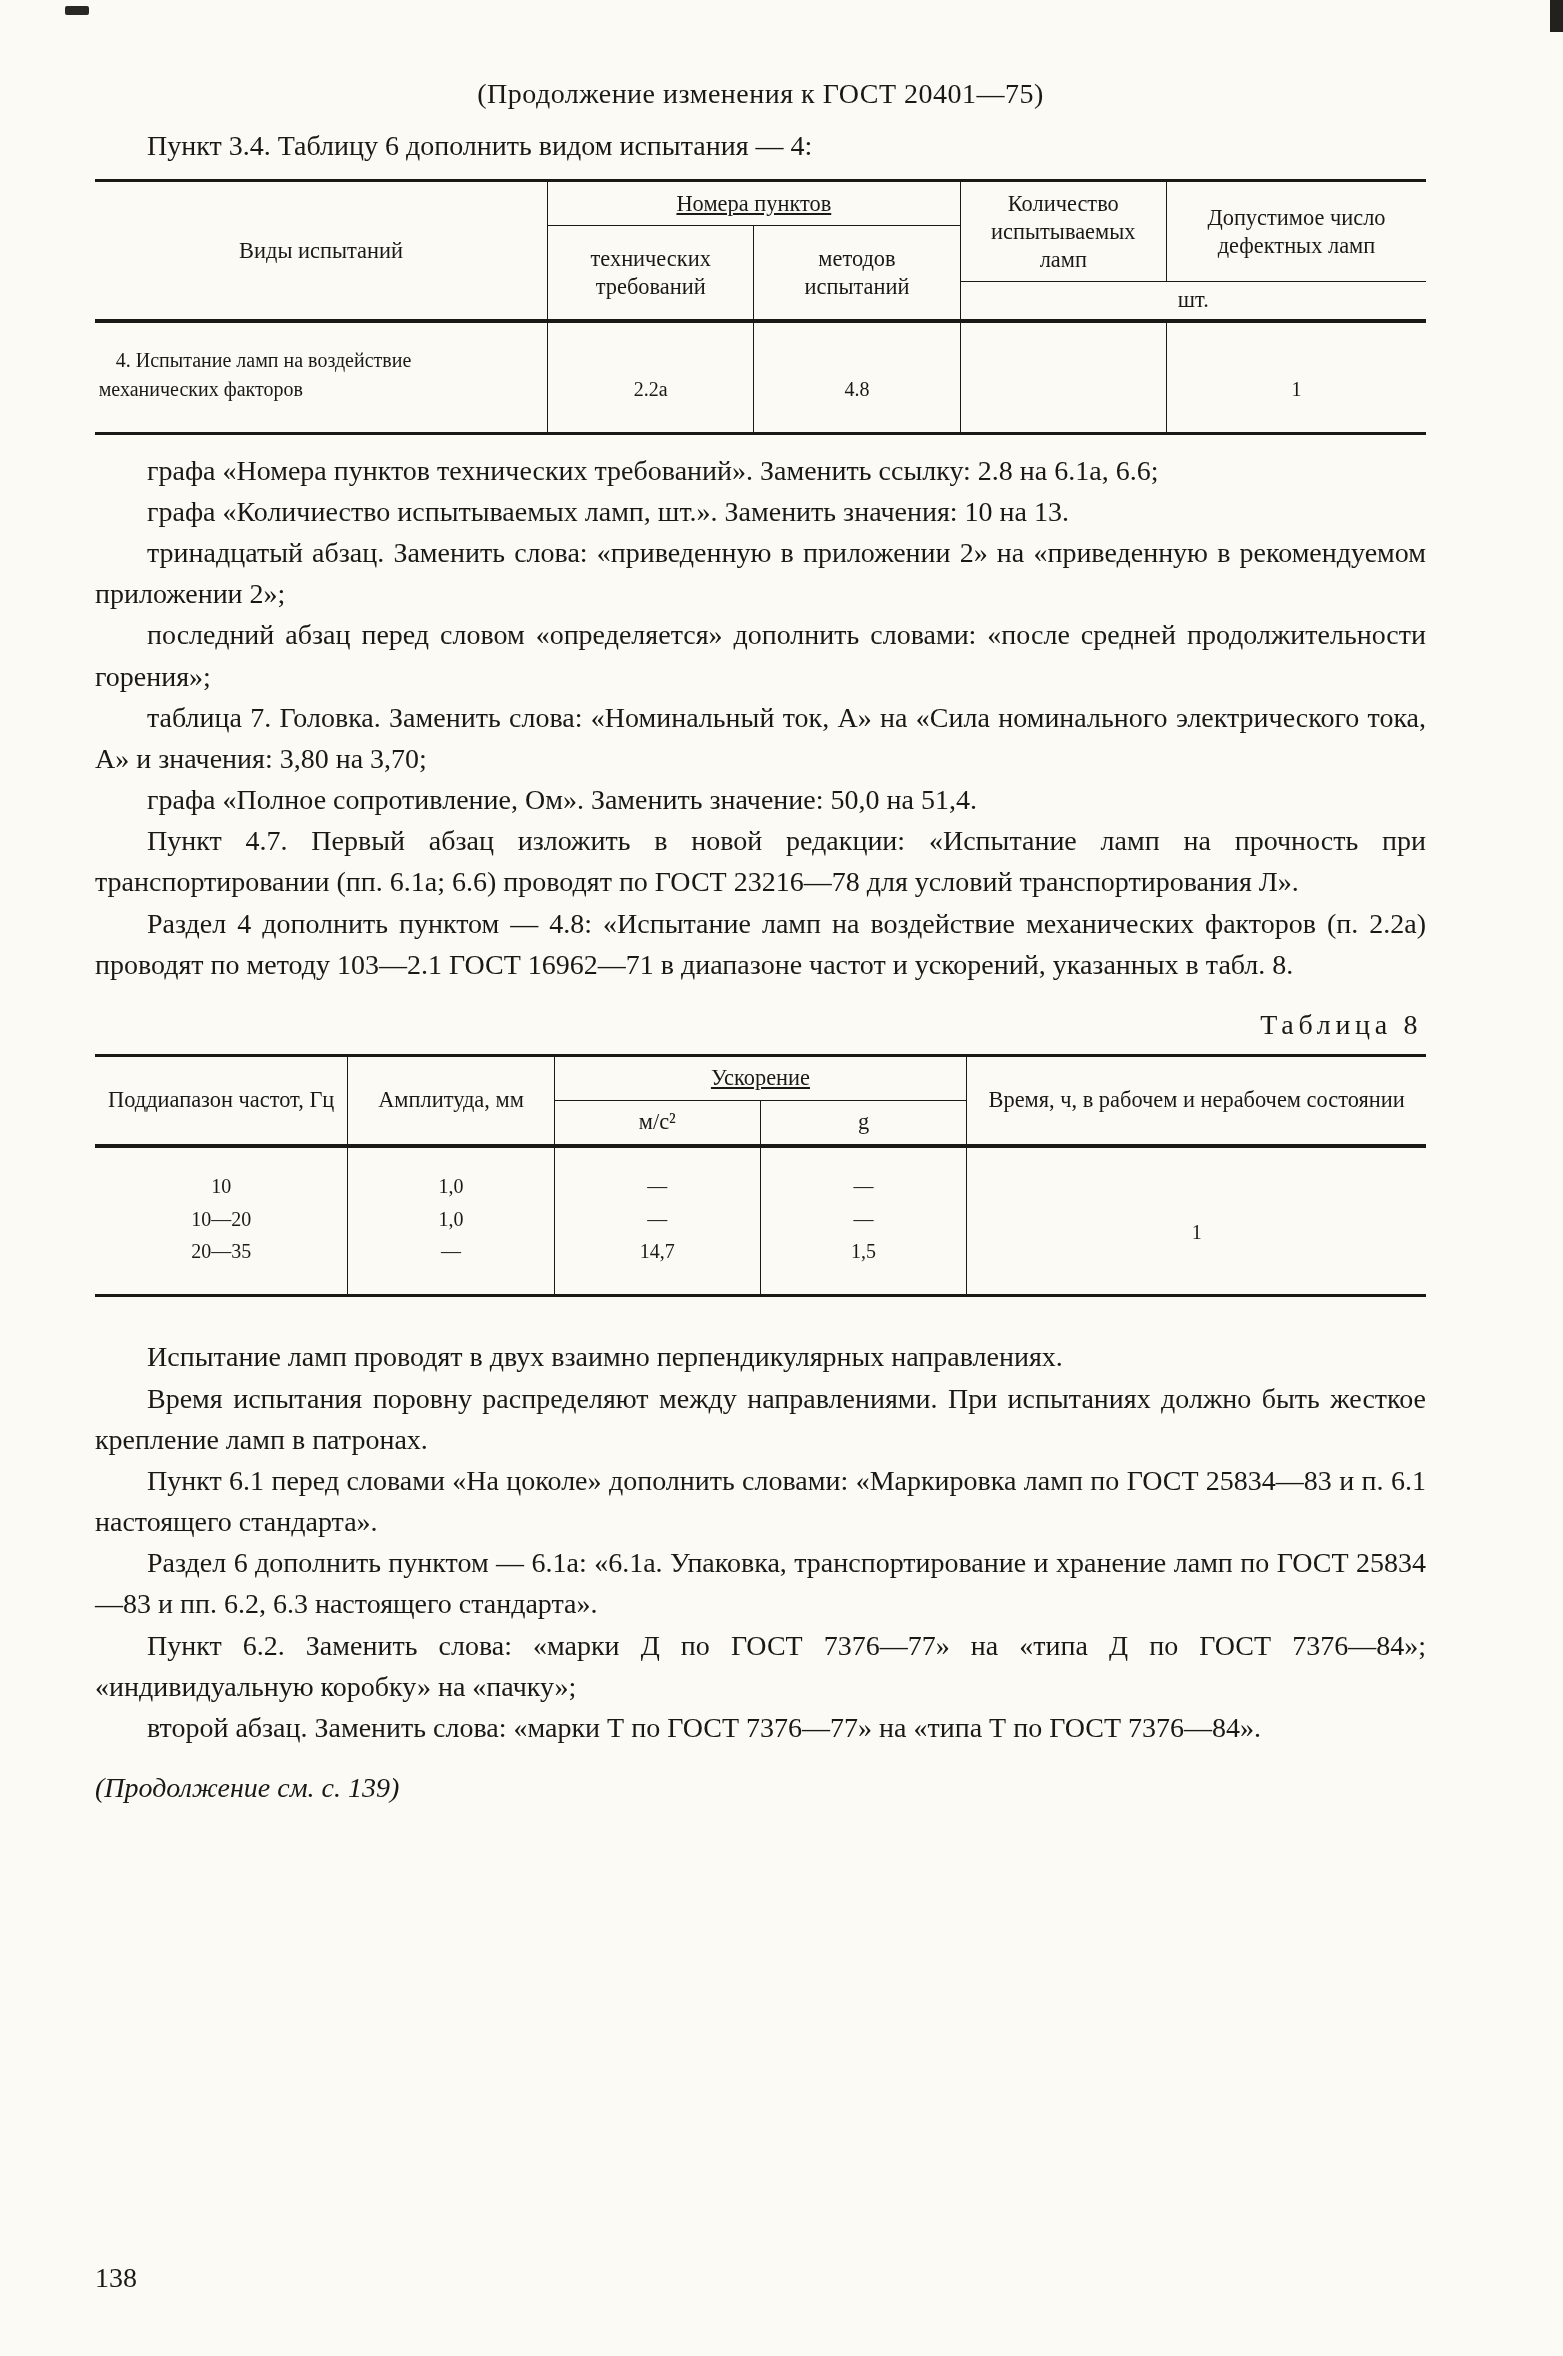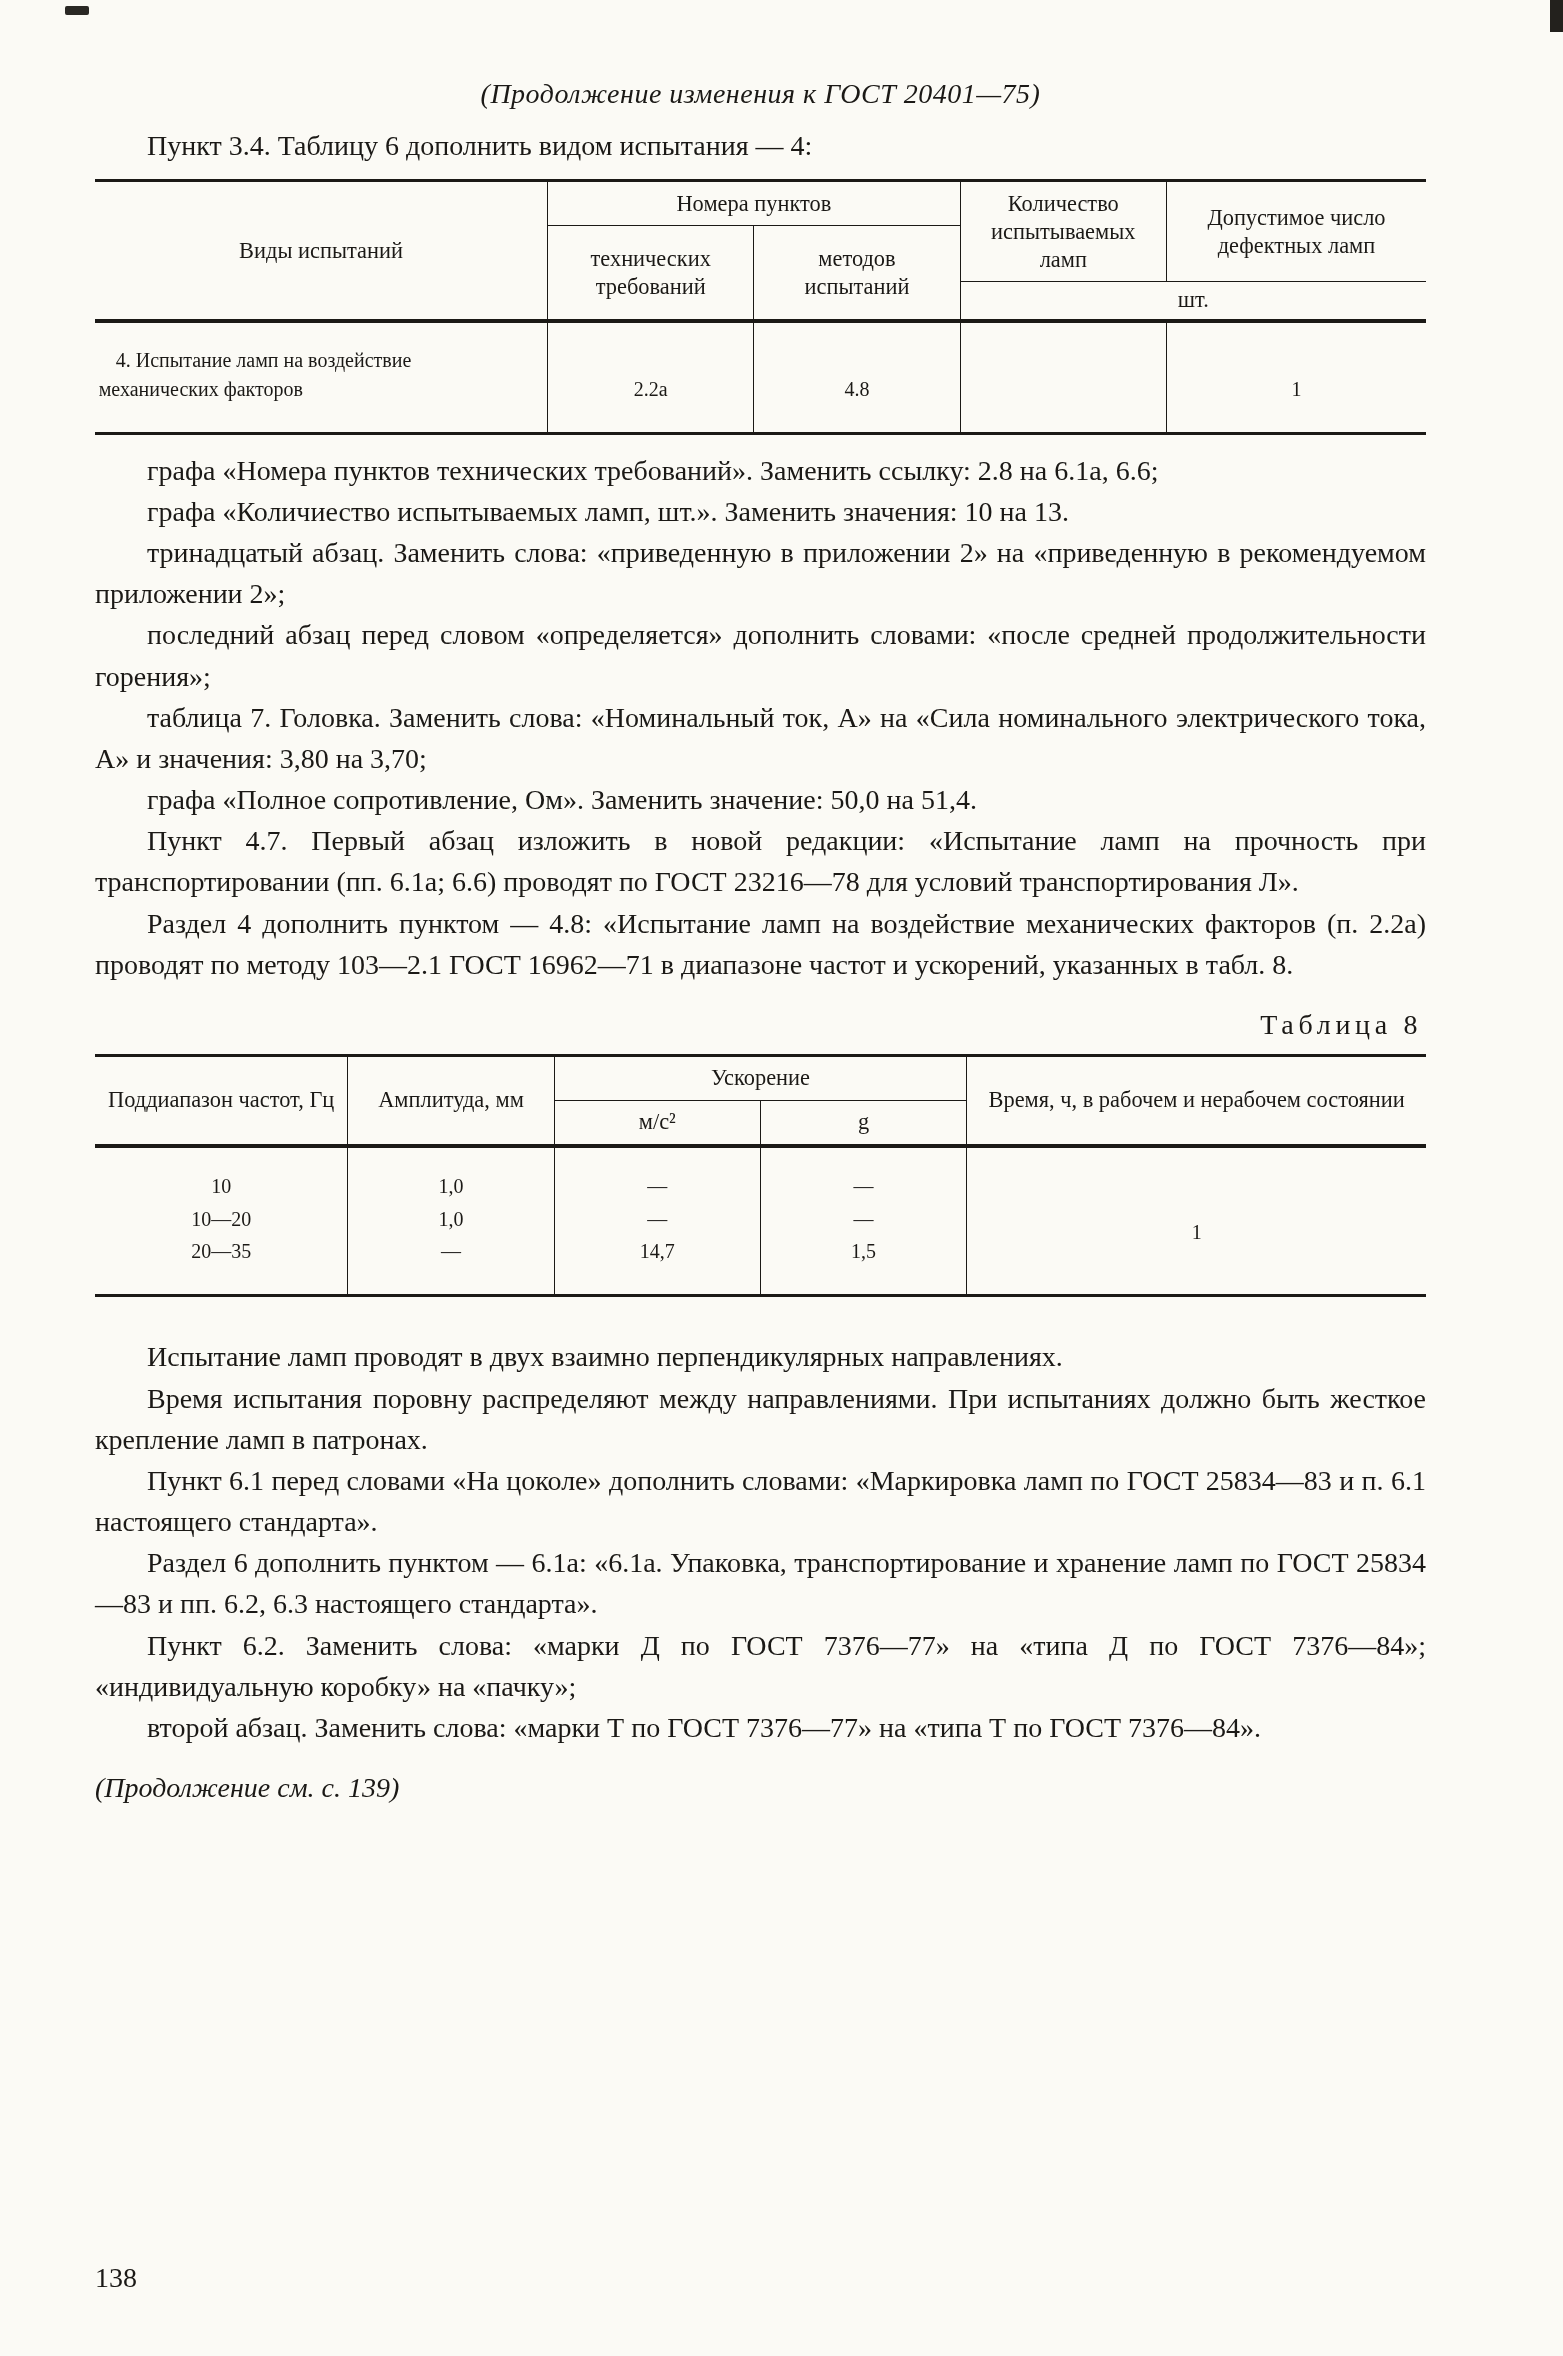--- a/index.html
+++ b/index.html
@@ -12,21 +12,20 @@
     color:#1b1916;
     font-family:"Liberation Serif", serif;
     padding:78px 137px 0 95px;
     overflow:hidden;
   }
   .scan-mark-tl { position:absolute; left:65px; top:5.6px; width:24px; height:9.3px; background:#2a2824; border-radius:1.9px; }
   .scan-mark-tr { position:absolute; right:0; top:0; width:13px; height:32px; background:#23211d; }
 
   .header-line {
     text-align:center;
-    font-style:italic;
     font-size:28px;
     letter-spacing:0.5px;
     margin-bottom:15px;
   }
   p.b {
     font-size:28px;
     line-height:1.47;
     text-align:justify;
     text-indent:52px;
   }
@@ -48,21 +47,21 @@
     padding:7.5px 9.3px;
   }
   table.gt tbody td {
     font-size:20px;
     line-height:1.45;
     text-align:center;
   }
   table.gt tbody tr:first-child td { border-top:4.7px solid #1b1916; }
   .bl { border-left:1.9px solid #1b1916; }
   .br { border-right:1.9px solid #1b1916; }
-  .bb { border-bottom:1.9px solid #1b1916; }
+  .bb { border-bottom:1.9px solid #1b1916;text-decoration:underline; }
   .bt { border-top:1.9px solid #1b1916; }
 
   
   table.t1 { margin-top:5.6px; margin-bottom:15px; }
   table.t1 col.c1 { width:34%; }
   table.t1 col.c2 { width:15.5%; }
   table.t1 col.c3 { width:15.5%; }
   table.t1 col.c4 { width:15.5%; }
   table.t1 col.c5 { width:19.5%; }
   table.t1 .unit-row { padding:3.7px 7.5px 5.6px; }

